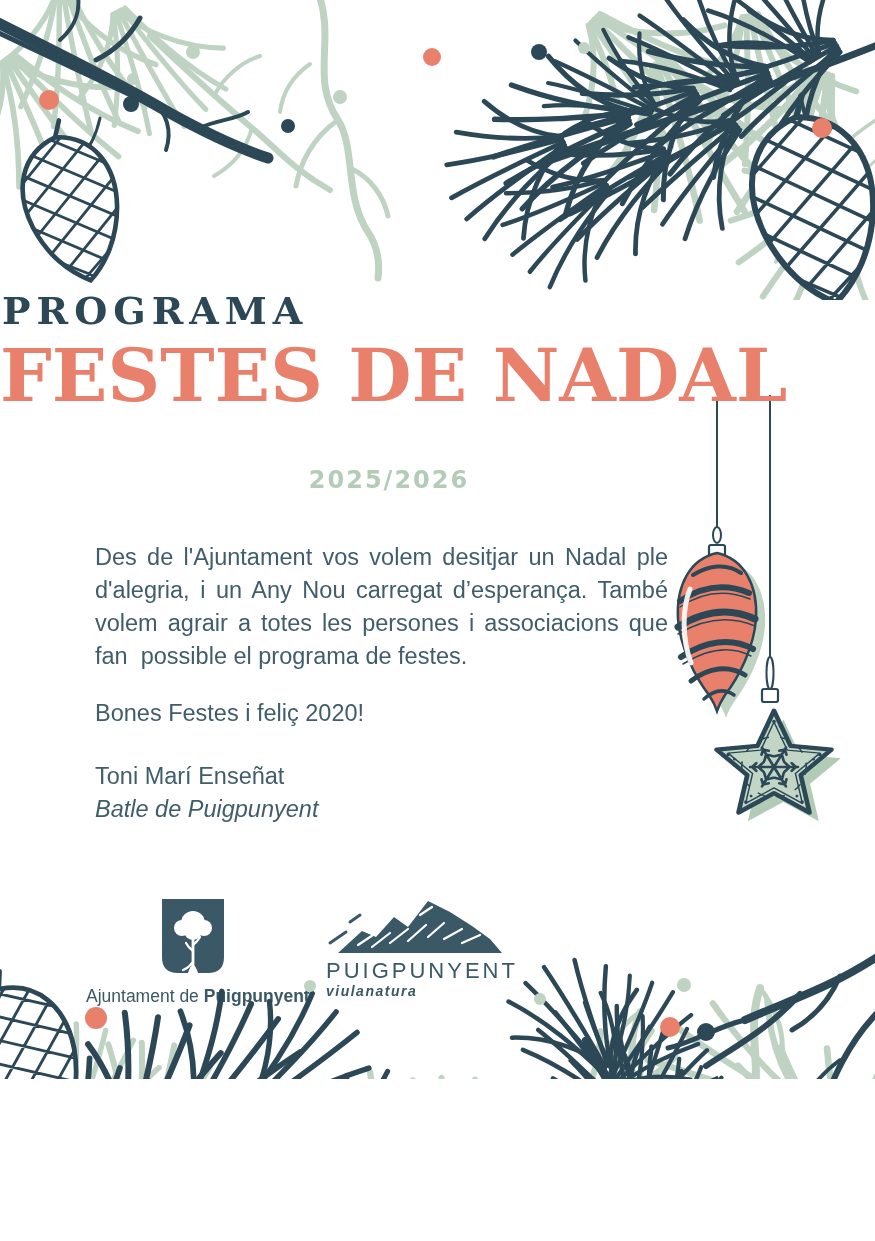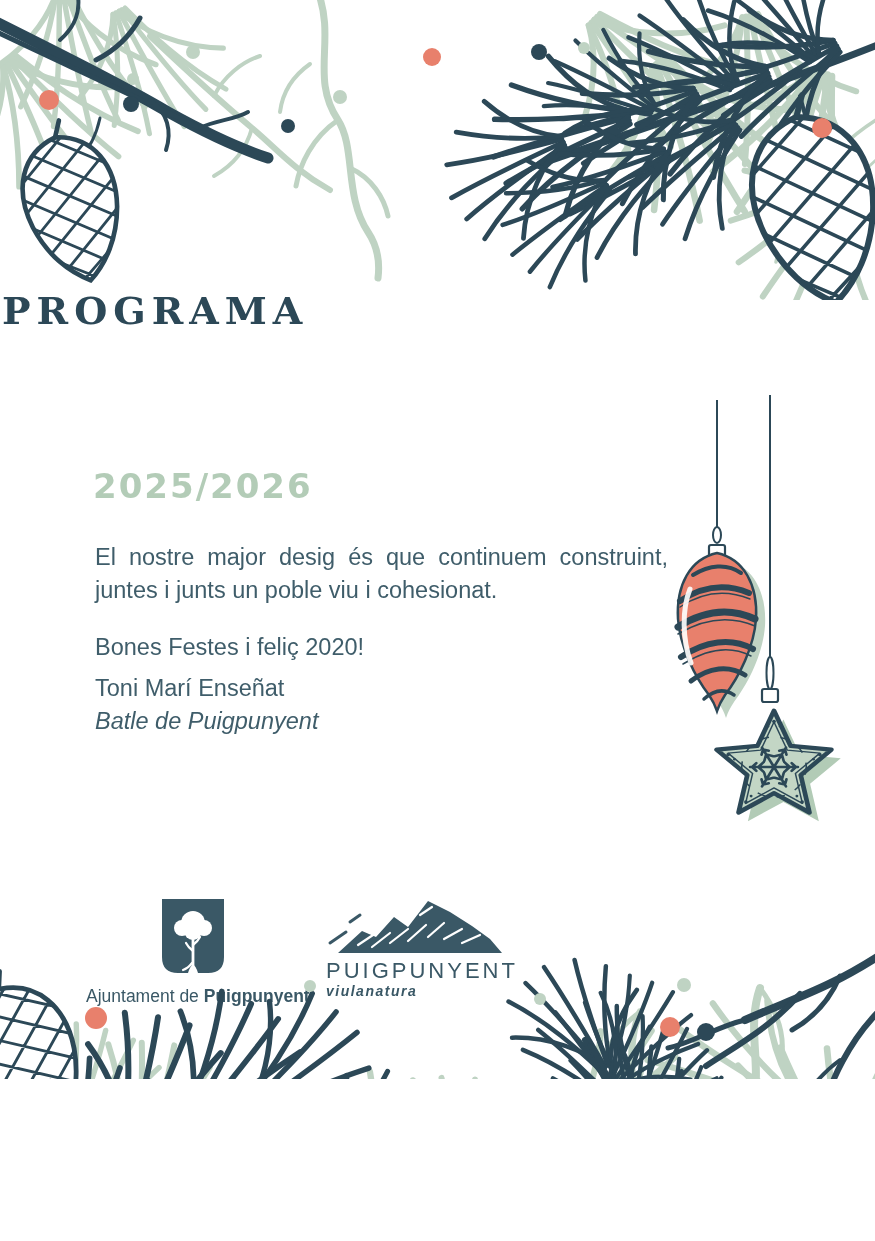--- a/index.html
+++ b/index.html
@@ -19,29 +19,29 @@
   .deco{position:absolute;pointer-events:none}
   .deco.top{left:0;top:0}
   .deco.bottom{left:0;top:950px}
   .deco.ornaments{left:650px;top:385px}
   .pretitle{position:absolute;left:2px;top:288px;font-family:"DejaVu Serif",serif;font-weight:bold;
     font-size:38px;letter-spacing:6px;color:var(--ink-dark);white-space:nowrap}
   .title{position:absolute;left:0;top:332px;font-family:"DejaVu Serif",serif;font-weight:bold;
     font-size:73px;letter-spacing:0px;color:var(--coral);white-space:nowrap}
   .subtitle{position:absolute;left:2px;top:408px;font-family:"DejaVu Serif",serif;font-weight:bold;
     font-size:42px;letter-spacing:0.5px;color:var(--ink-dark);white-space:nowrap}
-  .season{position:absolute;left:93px;top:466px;width:592px;text-align:left;
-    font-family:"DejaVu Sans",sans-serif;font-weight:bold;font-size:34px;letter-spacing:2px;
+  .season{position:absolute;left:93px;top:466px;width:592px;text-align:center;
+    font-family:"DejaVu Sans",sans-serif;font-weight:bold;font-size:24px;letter-spacing:2px;
     color:var(--sage-text)}
 
   .message{position:absolute;left:95px;top:541px;width:573px;color:var(--ink-body);
     font-size:23.5px;line-height:33px}
   .message p.para{text-align:justify;white-space:pre-wrap}
   .wish{margin-top:24px}
-  .sig-name{margin-top:8px}
+  .sig-name{margin-top:30px}
   .sig-role{font-style:italic}
 
   .logo-aj{position:absolute;left:86px;top:899px;width:214px;text-align:center;color:var(--logo-ink)}
   .logo-aj .caption{margin-top:5px;font-size:17.5px;white-space:nowrap}
   .logo-viu{position:absolute;left:326px;top:891px;width:182px;color:var(--logo-ink)}
   .logo-viu .wordmark{margin-top:1px;text-align:center;font-size:22px;letter-spacing:3px;
     font-weight:400;white-space:nowrap}
   .logo-viu .tagline{text-align:left;padding-right:6px;font-size:14px;font-weight:bold;
     font-style:italic;letter-spacing:1.5px;margin-top:-1px}
 </style>
@@ -198,24 +198,25 @@
           <circle cx="-27" cy="36" r="1.8"></circle>
             <circle cx="-22" cy="30" r="1.4"></circle>
           <circle cx="-44" cy="-13" r="1.8"></circle>
             <circle cx="-38" cy="-8" r="1.4"></circle>
         </g>
       </g>
     </g>
   </svg>
 
   <h2 class="pretitle">PROGRAMA</h2>
+  <h1 class="title">FESTES DE NADAL</h1>
   <div class="season">2025/2026</div>
 
   <div class="message">
-    <p class="para">El nostre major desig és que continuem construint, juntes i junts un poble viu i cohesionat.</p>
+    <p class="para">Des de l'Ajuntament vos volem desitjar un Nadal ple d'alegria, i un Any Nou carregat d’esperança. També volem agrair a totes les persones i associacions que fan  possible el programa de festes.</p>
     <p class="wish">Bones Festes i feliç 2020!</p>
     <p class="sig-name">Toni Marí Enseñat</p>
     <p class="sig-role">Batle de Puigpunyent</p>
   </div>
 
   <div class="logo-aj">
     <svg width="80" height="82" viewBox="0 0 80 82" style="margin:0 auto">
       <path d="M9,0 H71 V58 Q71,74 55,74 H45 Q42.5,66 40,66 Q37.5,66 35,74 H25 Q9,74 9,58 Z" fill="var(--logo-ink)"></path>
       <g fill="#ffffff">
         <circle cx="40" cy="24" r="12"></circle>

